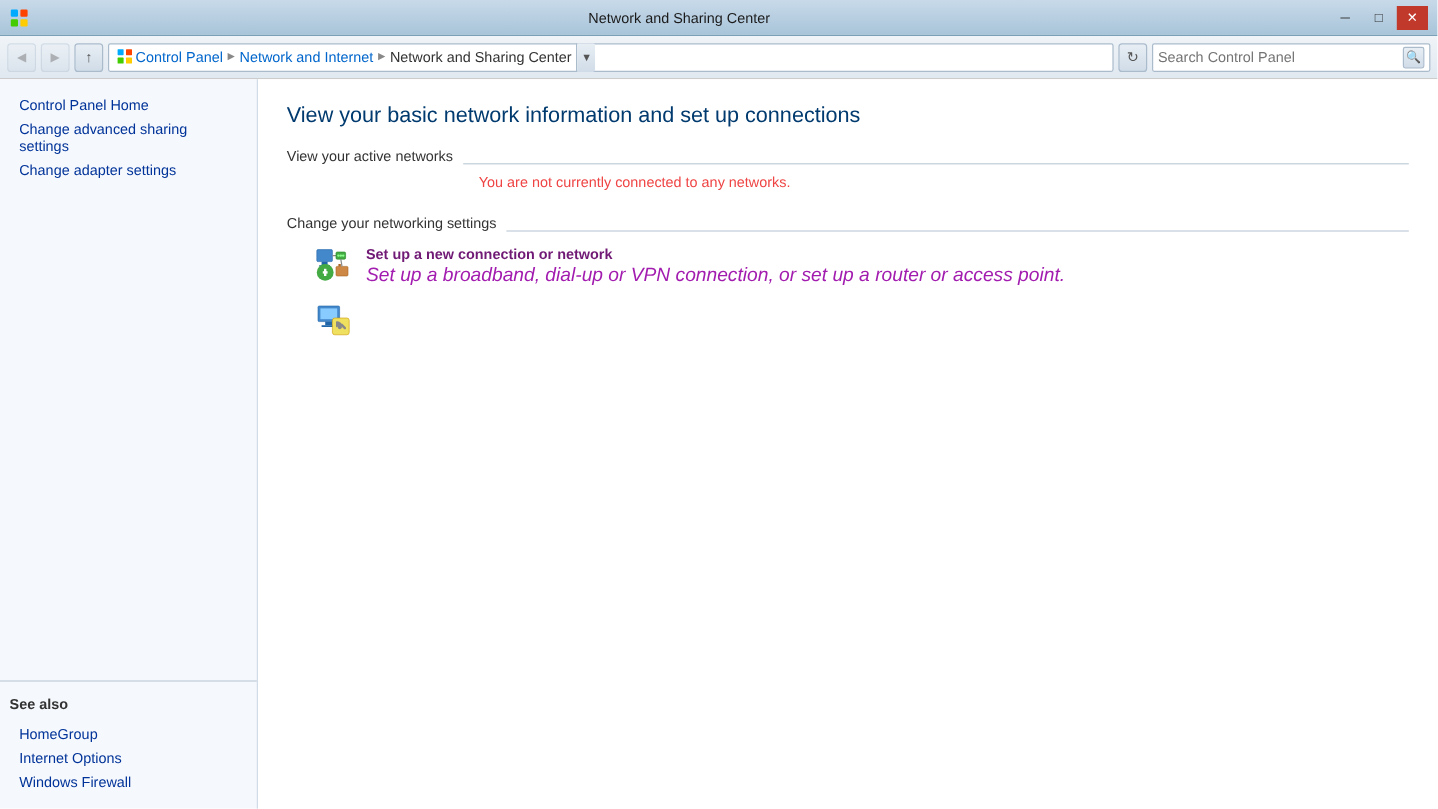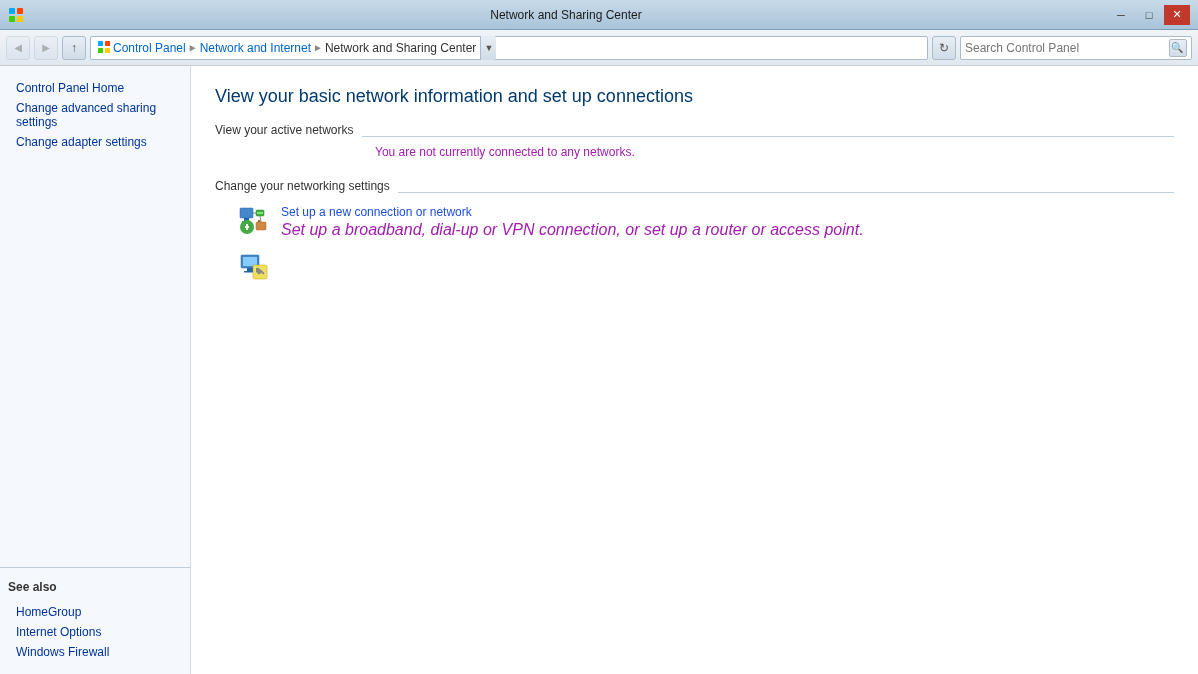--- a/index.html
+++ b/index.html
@@ -91,21 +91,21 @@
     }
 
     
     .main-layout {
       display: flex;
       height: calc(674px - 30px - 36px);
     }
 
     
     .sidebar {
-      width: 191px;
+      width: 215px;
       background: #f5f8fc;
       border-right: 1px solid #d0dce8;
       padding: 12px 0;
       display: flex;
       flex-direction: column;
     }
     .sidebar-link {
       display: block;
       padding: 3px 16px;
       color: #003399;
@@ -150,46 +150,47 @@
       margin-right: 8px;
     }
     .section-line {
       flex: 1;
       height: 1px;
       background: #c0ccd8;
     }
 
     .no-networks {
       margin-left: 160px;
-      color: #a21caf;
+      color: #ef4444;
       font-size: 12px;
       margin-bottom: 16px;
       margin-top: 4px;
     }
 
     .networking-section { margin-top: 20px; }
 
     .network-item {
       display: flex;
       align-items: flex-start;
       margin: 12px 0 12px 24px;
       gap: 10px;
     }
     .network-item-icon {
       width: 32px; height: 32px; flex-shrink: 0;
       display: flex; align-items: center; justify-content: center;
     }
     .network-item-content { }
     .network-item-link {
-      color: #1d4ed8;
+      color: #701a75;
       text-decoration: none;
       font-size: 12px;
       cursor: pointer;
       display: block;
       margin-bottom: 2px;
+      font-weight: bold;
     }
     .network-item-desc {
       color: #a21caf;
       font-size: 16px;
       font-style: italic;
     }
   </style>
 </head>
 <body>
 

